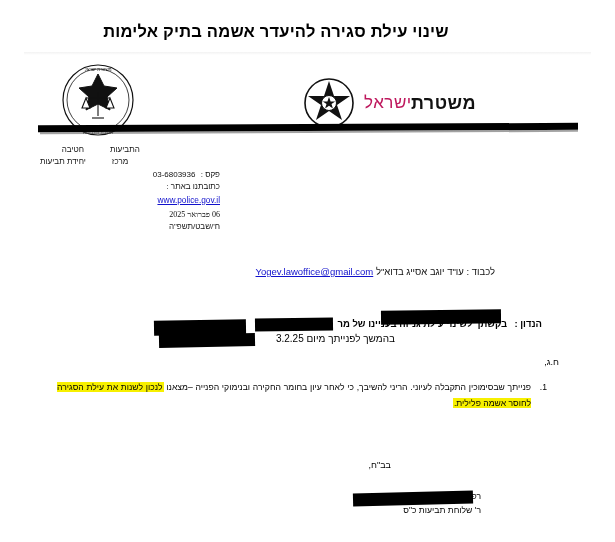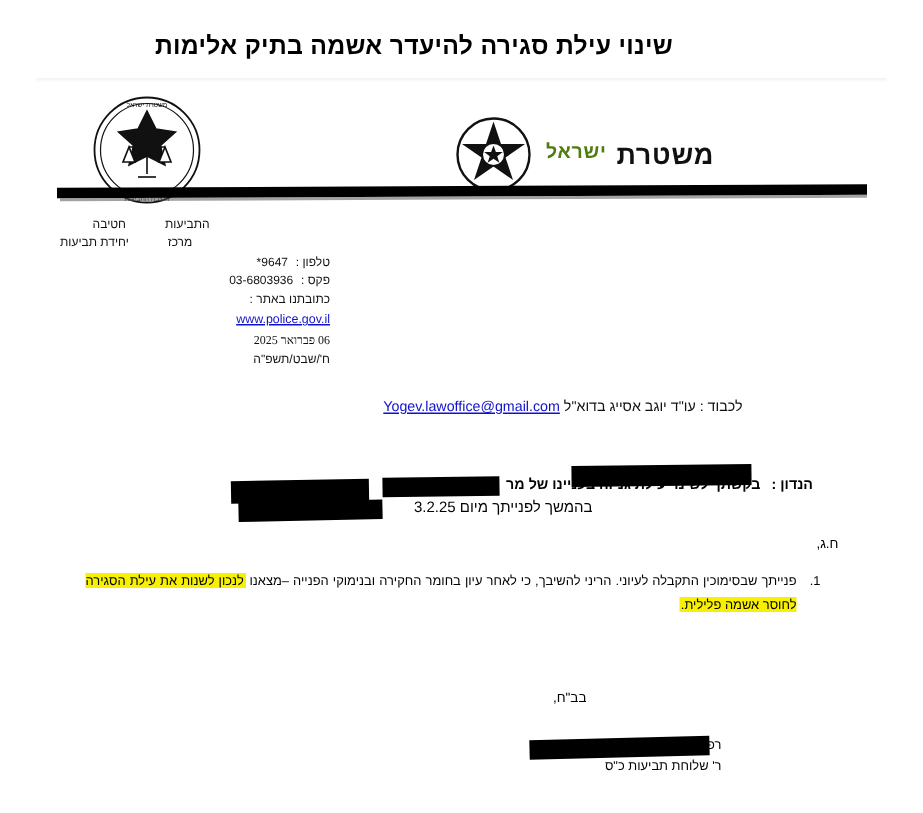--- a/index.html
+++ b/index.html
@@ -79,23 +79,23 @@
     right: 0;
     font-size: 18px;
     font-weight: bold;
     color: #111;
     letter-spacing: 0.5px;
   }
   .center-mark .word-israel {
     position: absolute;
     top: 17px;
     left: 78px;
-    font-size: 13px;
-    font-weight: bold;
-    color: #4d7c0f;
+    font-size: 17px;
+    font-weight: normal;
+    color: #be185d;
     letter-spacing: 0.5px;
   }
 
   
   .rule {
     position: absolute;
     top: 72px;
     left: 14px;
     width: 540px;
     height: 7px;
@@ -313,24 +313,20 @@
     <div class="letterhead">
       <div class="lh-two">
         <span>חטיבה</span>
         <span>התביעות</span>
       </div>
       <div class="lh-two">
         <span>יחידת תביעות</span>
         <span>מרכז</span>
       </div>
       <div class="lh-line">
-        <span class="lbl">טלפון :</span>
-        <span class="val">9647*</span>
-      </div>
-      <div class="lh-line">
         <span class="lbl">פקס :</span>
         <span class="val">03-6803936</span>
       </div>
       <div class="lh-line">כתובתנו באתר :</div>
       <div class="lh-line">
         <a class="mail-link" href="#">www.police.gov.il</a>
       </div>
       <div class="lh-line lh-date">06 פברואר 2025</div>
       <div class="lh-line">ח'/שבט/תשפ"ה</div>
     </div>

